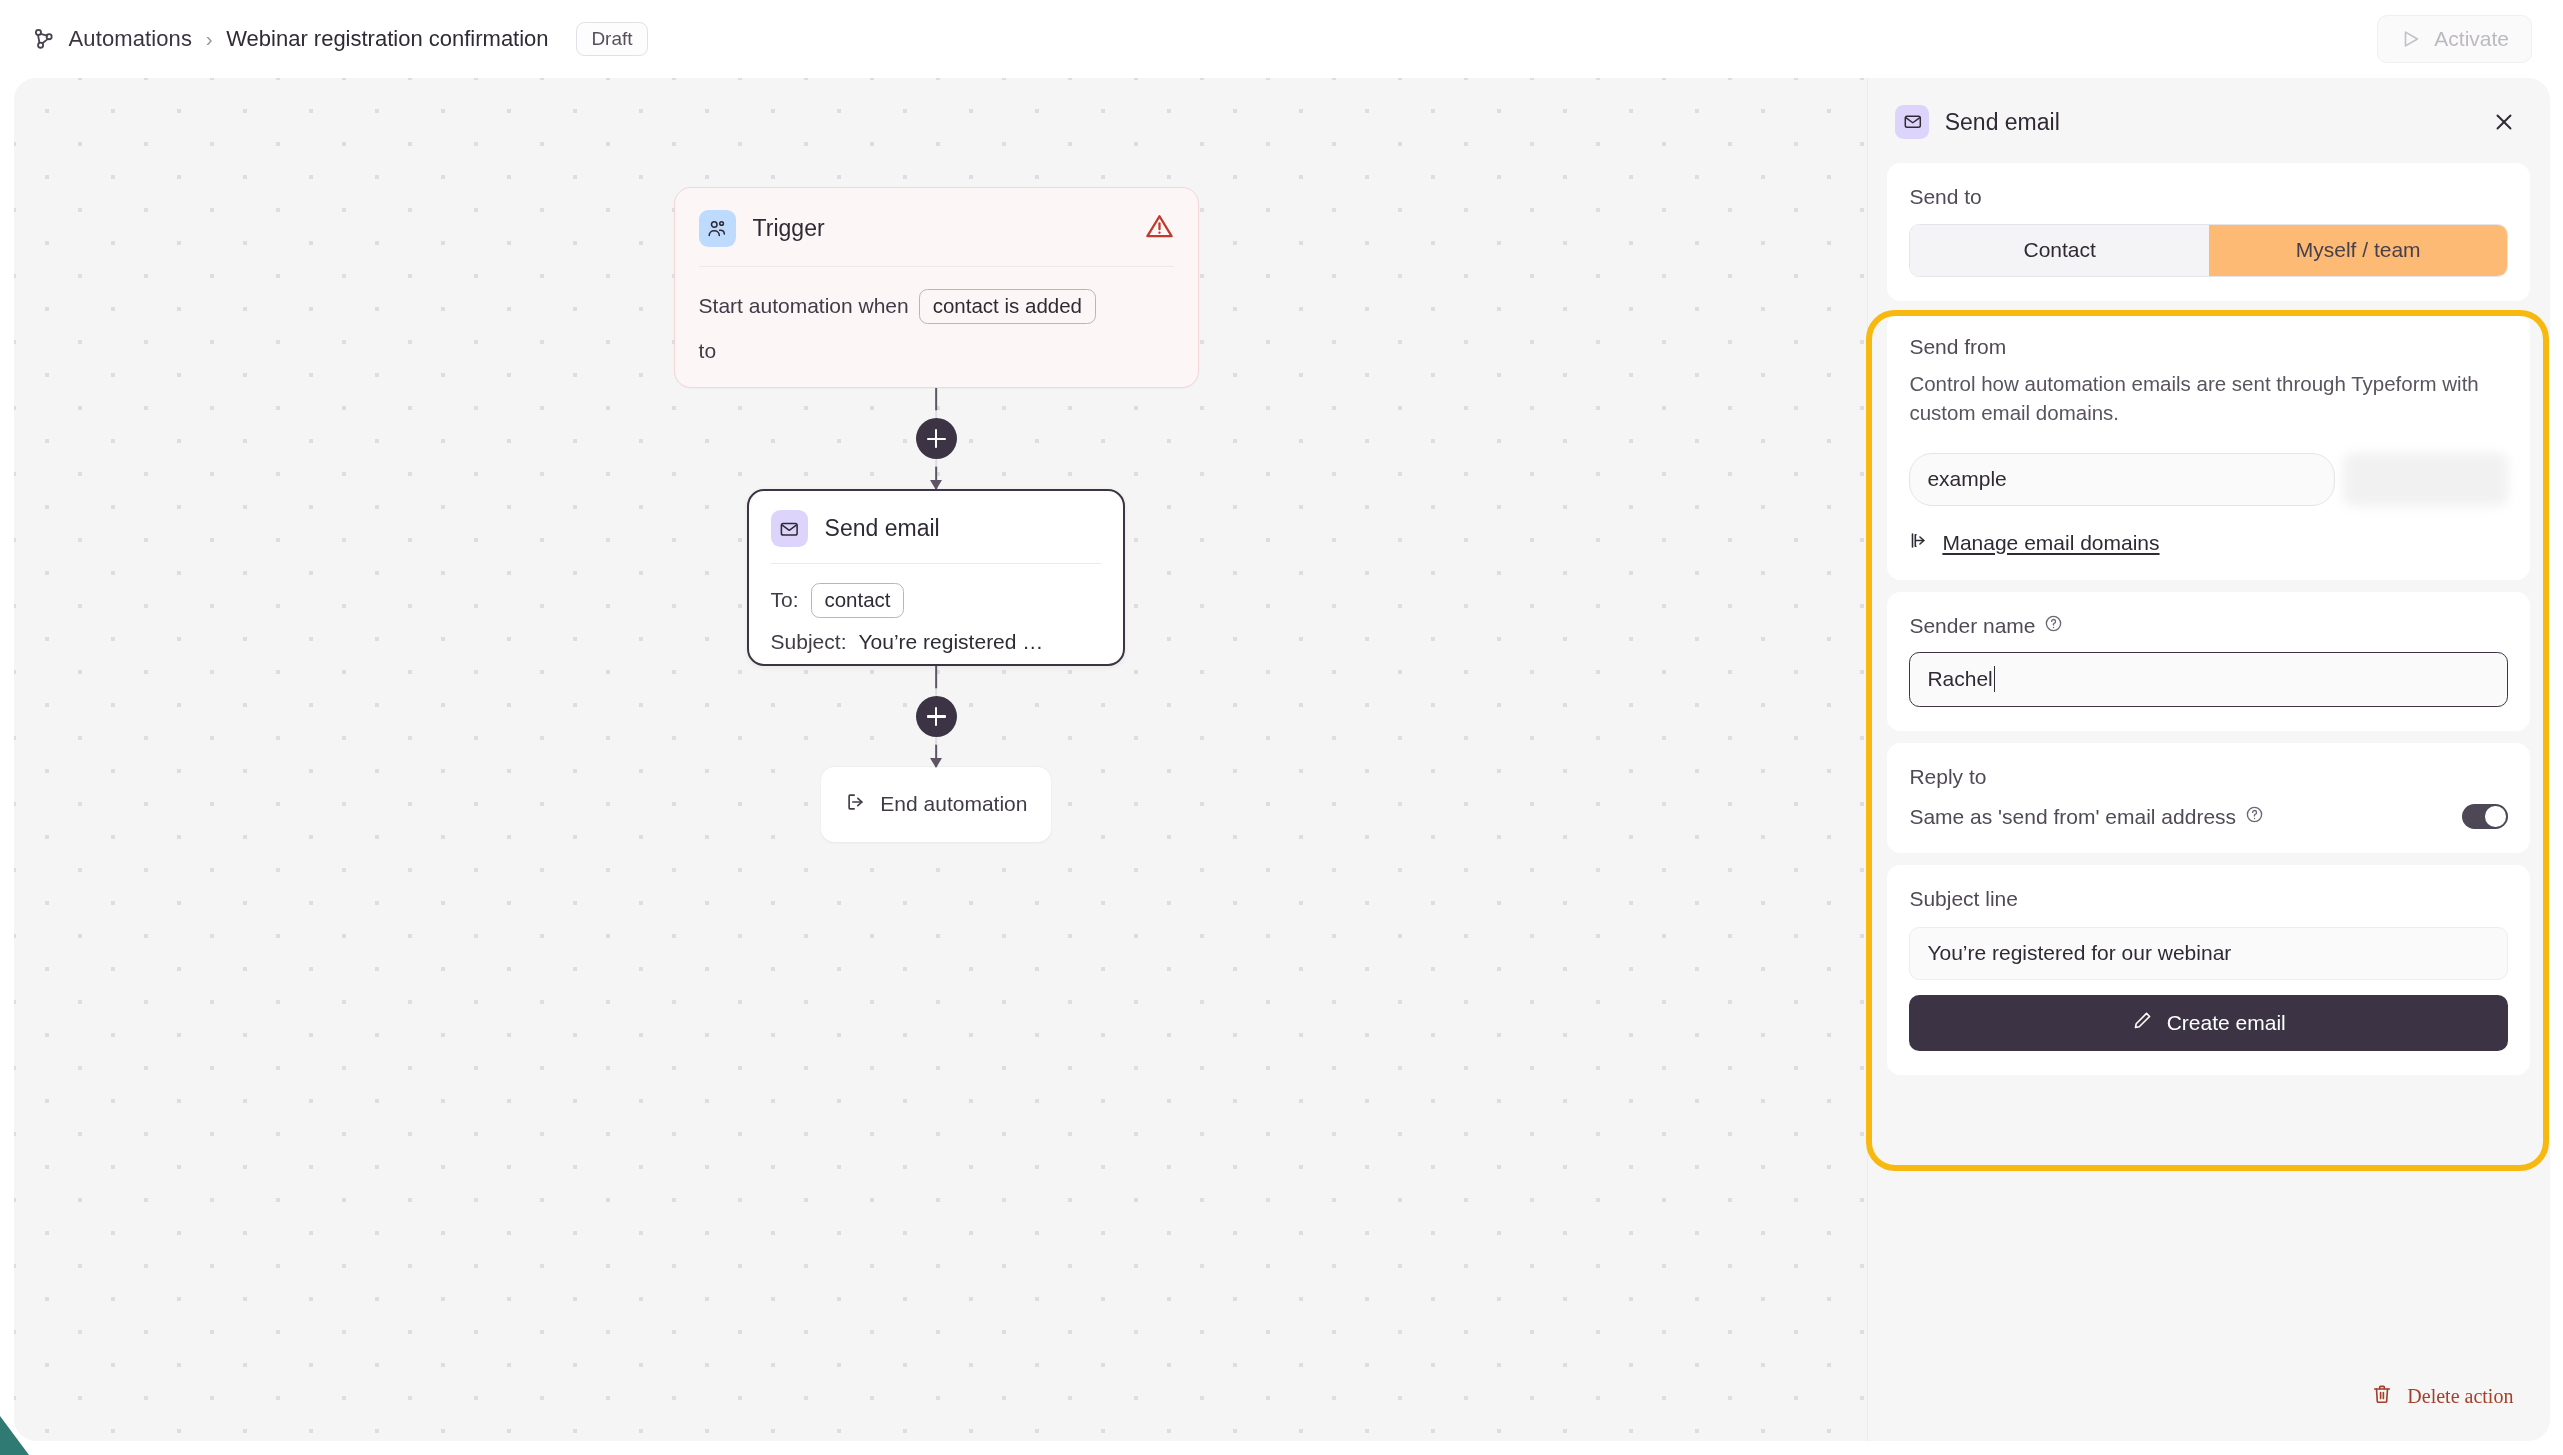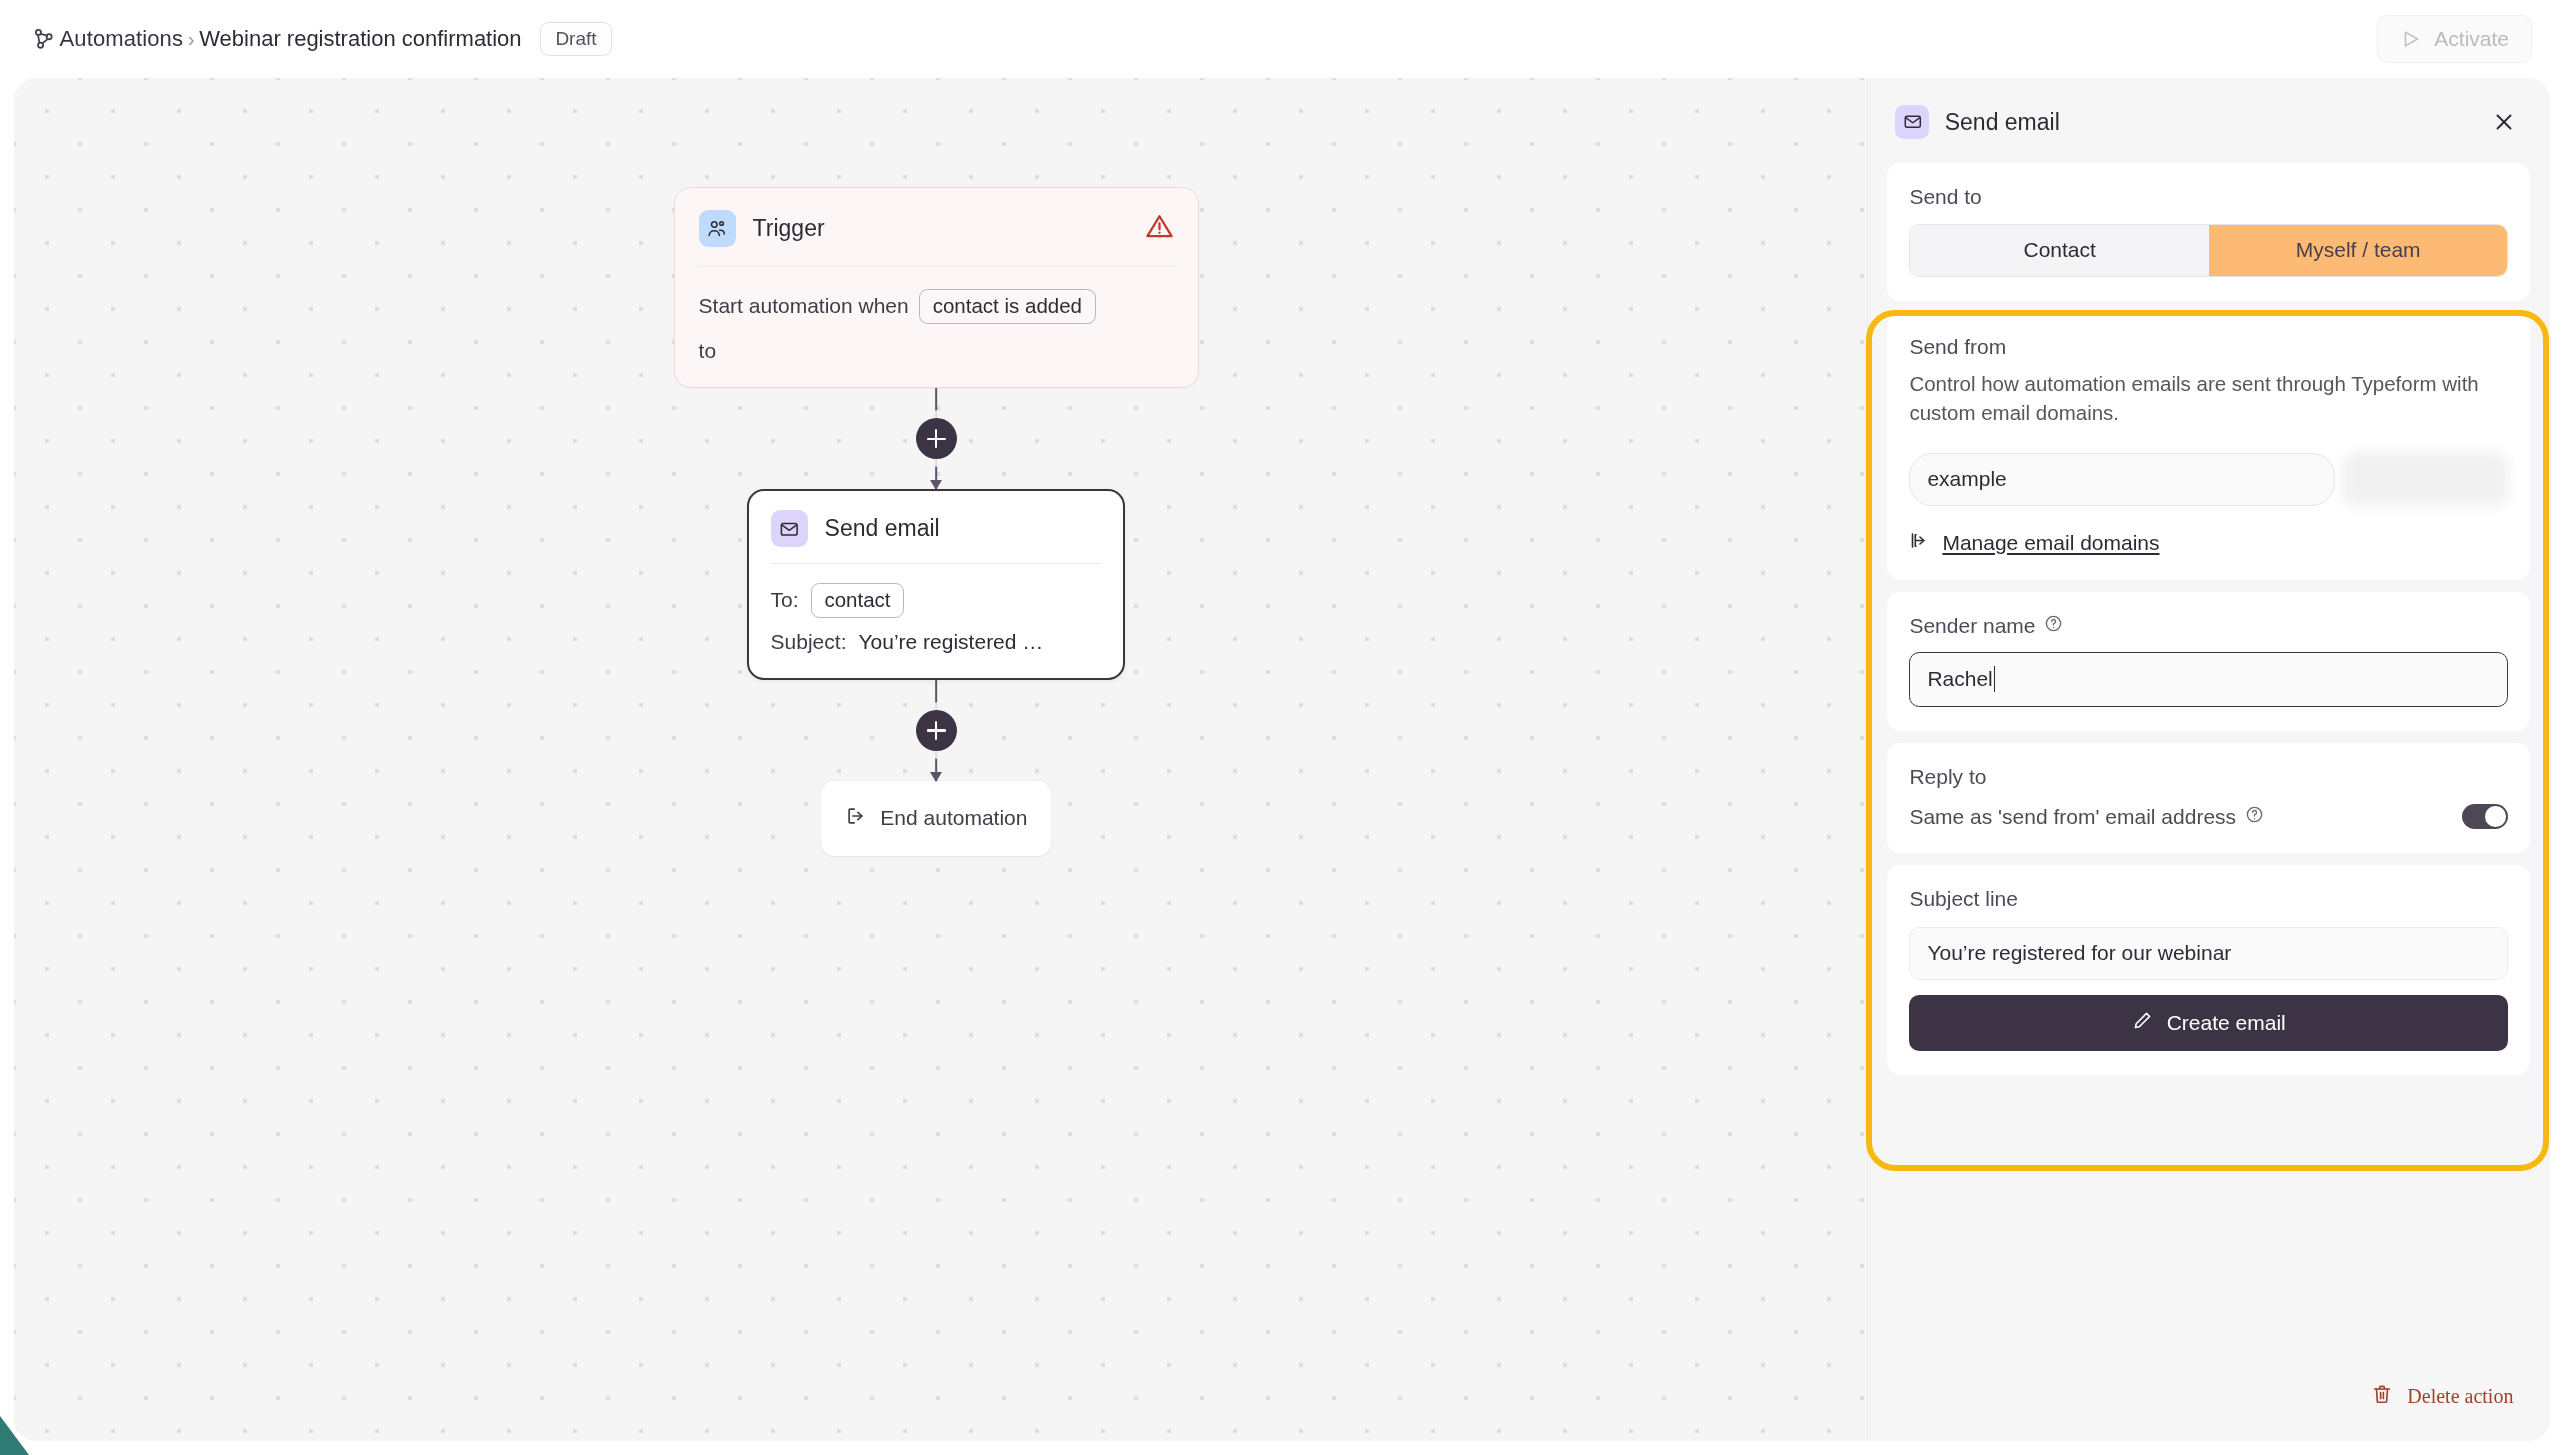--- a/index.html
+++ b/index.html
@@ -13,21 +13,21 @@
 
   
   .topbar {
     position: absolute; top: 0; left: 0;
     width: 2563px; height: 78px;
     background: #ffffff;
     display: flex; align-items: center;
     padding: 0 31px;
     z-index: 40;
   }
-  .crumb-wrap { display: flex; align-items: center; gap: 3px; }
+  .crumb-wrap { display: flex; align-items: center; gap: 12px; }
   .auto-icon { width: 25.6px; height: 25.6px; display: block; }
   .crumb-link {
     font-size: 22px; color: #3b3440; letter-spacing: 0.1px;
     cursor: pointer; white-space: nowrap;
   }
   .crumb-sep { font-size: 20.5px; color: #9b949f; padding: 0 1.7px; }
   .crumb-current {
     font-size: 22px; color: #2f2a34; white-space: nowrap;
   }
   .draft-badge {
@@ -127,21 +127,21 @@
   .node-line-to { margin-top: 15.3px; font-size: 21px; color: #413b47; }
 
   .node-email {
     width: 378px;
     margin-left: 73px;
     border: 2.6px solid #3c3444;
     box-shadow: 0 1.7px 5.1px rgba(30,20,40,.06);
   }
   .node-email .node-head { padding: 19px 22px 15.3px; }
   .node-email .node-divider { margin: 0 22px; }
-  .node-email .node-body { padding: 19px 22px 24px; }
+  .node-email .node-body { padding: 19px 22px 10px; }
   .email-row {
     display: flex; align-items: center; gap: 12px;
     font-size: 21px; color: #413b47; margin-bottom: 12px;
   }
   .email-row:last-child { margin-bottom: 0; }
   .subj-val { color: #2f2a34; }
 
   
   .conn {
     position: relative;

